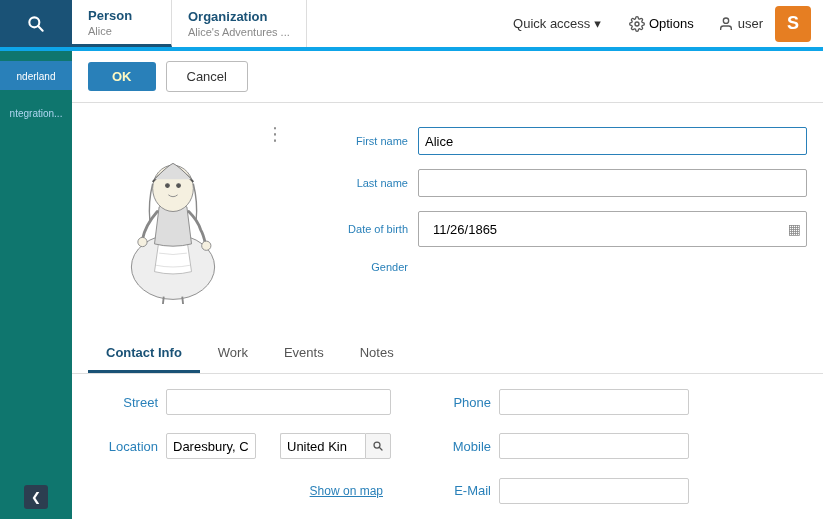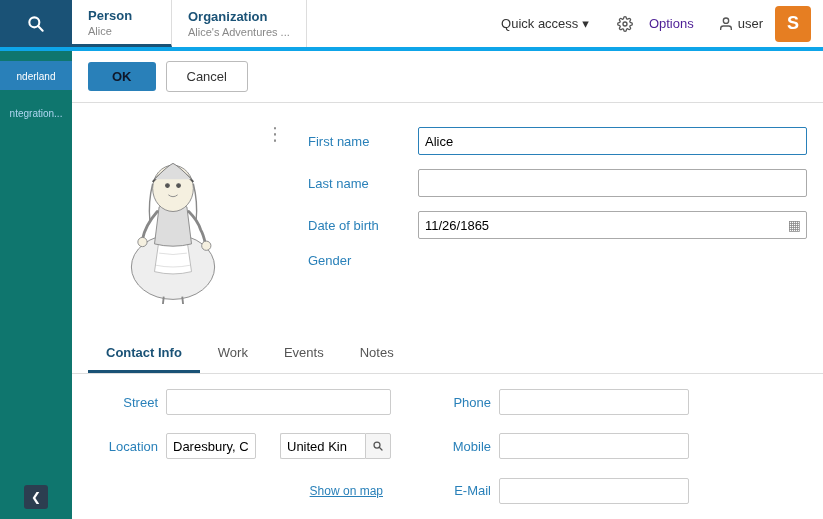--- a/index.html
+++ b/index.html
@@ -54,24 +54,24 @@
       padding: 6px 12px;
       cursor: pointer;
       color: #333;
       font-size: 13px;
       border: none;
       background: none;
     }
     .options-btn {
       display: flex;
       align-items: center;
-      gap: 16px;
+      gap: 4px;
       padding: 6px 12px;
       cursor: pointer;
-      color: #4c1d95;
+      color: #000000;
       font-size: 13px;
       border: none;
       background: none;
     }
     .user-btn {
       display: flex;
       align-items: center;
       gap: 4px;
       padding: 6px 8px;
       cursor: pointer;
@@ -152,21 +152,21 @@
     .action-bar {
       display: flex;
       align-items: center;
       padding: 10px 16px;
       gap: 10px;
       border-bottom: 1px solid #ddd;
       flex-shrink: 0;
     }
     .btn-ok {
       background: #2980b9;
-      color: #0f172a;
+      color: #fef9c3;
       border: none;
       padding: 7px 24px;
       border-radius: 3px;
       cursor: pointer;
       font-size: 13px;
       font-weight: bold;
     }
     .btn-cancel {
       background: #fff;
       color: #333;
@@ -208,43 +208,43 @@
       padding-top: 8px;
     }
     .field-row {
       display: flex;
       align-items: center;
       gap: 10px;
     }
     .field-label {
       width: 100px;
       color: #2980b9;
-      font-size: 13px;
-      text-align: left;
+      font-size: 11px;
+      text-align: right;
       flex-shrink: 0;
     }
     .field-input {
       flex: 1;
       height: 28px;
       border: 1px solid #aaa;
       padding: 0 6px;
       font-size: 13px;
       outline: none;
       border-radius: 2px;
     }
     .field-input.active-border { border-color: #2980b9; }
     .date-input-wrap {
       flex: 1;
       position: relative;
     }
     .date-input {
       width: 100%;
-      height: 28px;
+      height: 36px;
       border: 1px solid #aaa;
-      padding: 0 6px;
+      padding: 0 14px;
       font-size: 13px;
       outline: none;
       border-radius: 2px;
     }
     .date-icon {
       position: absolute;
       right: 6px;
       top: 50%;
       transform: translateY(-50%);
       color: #888;

